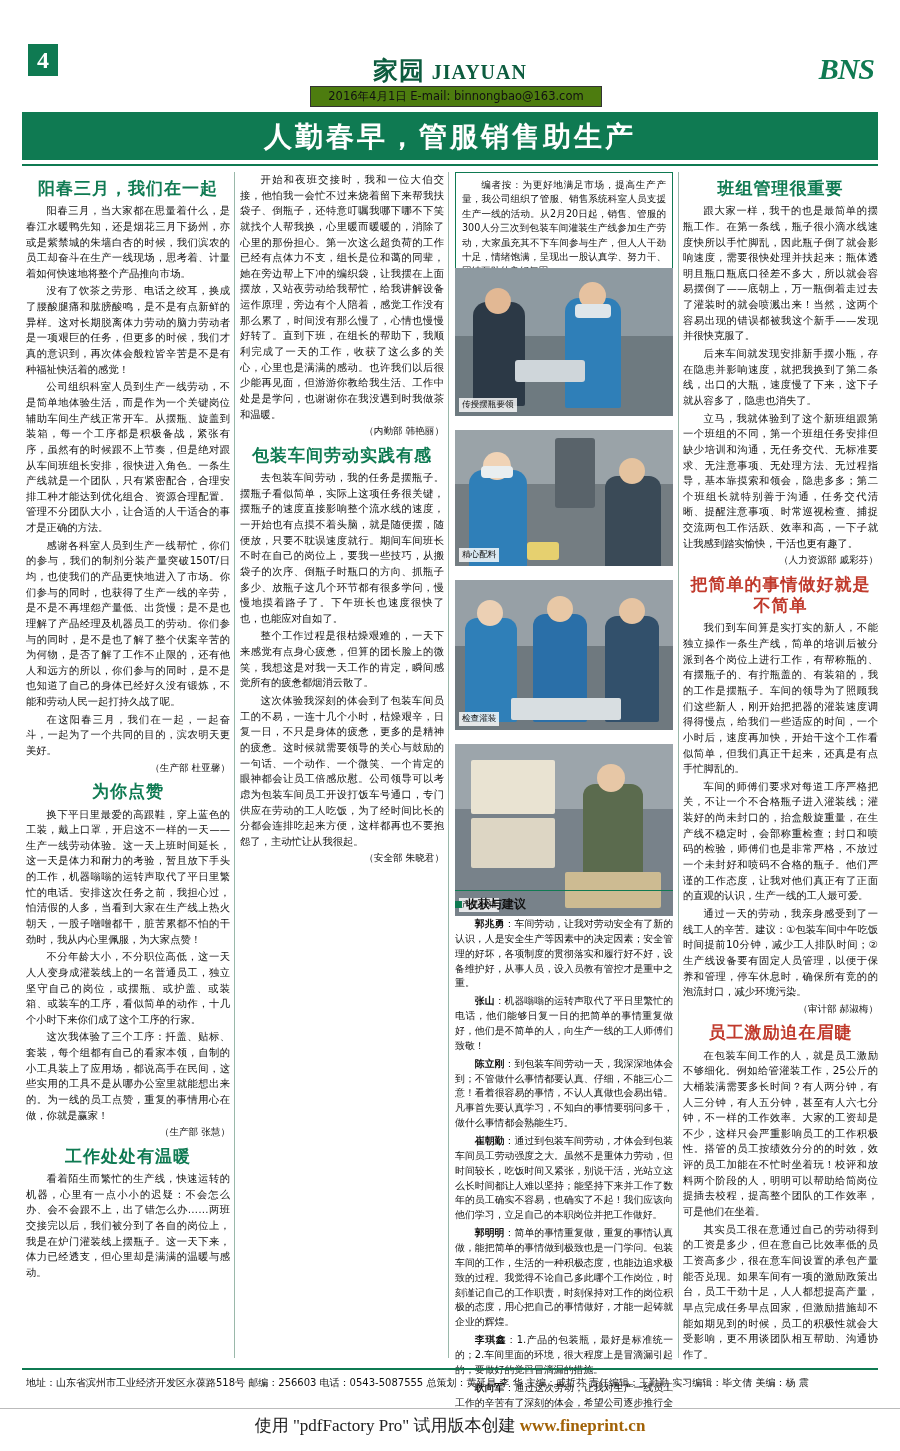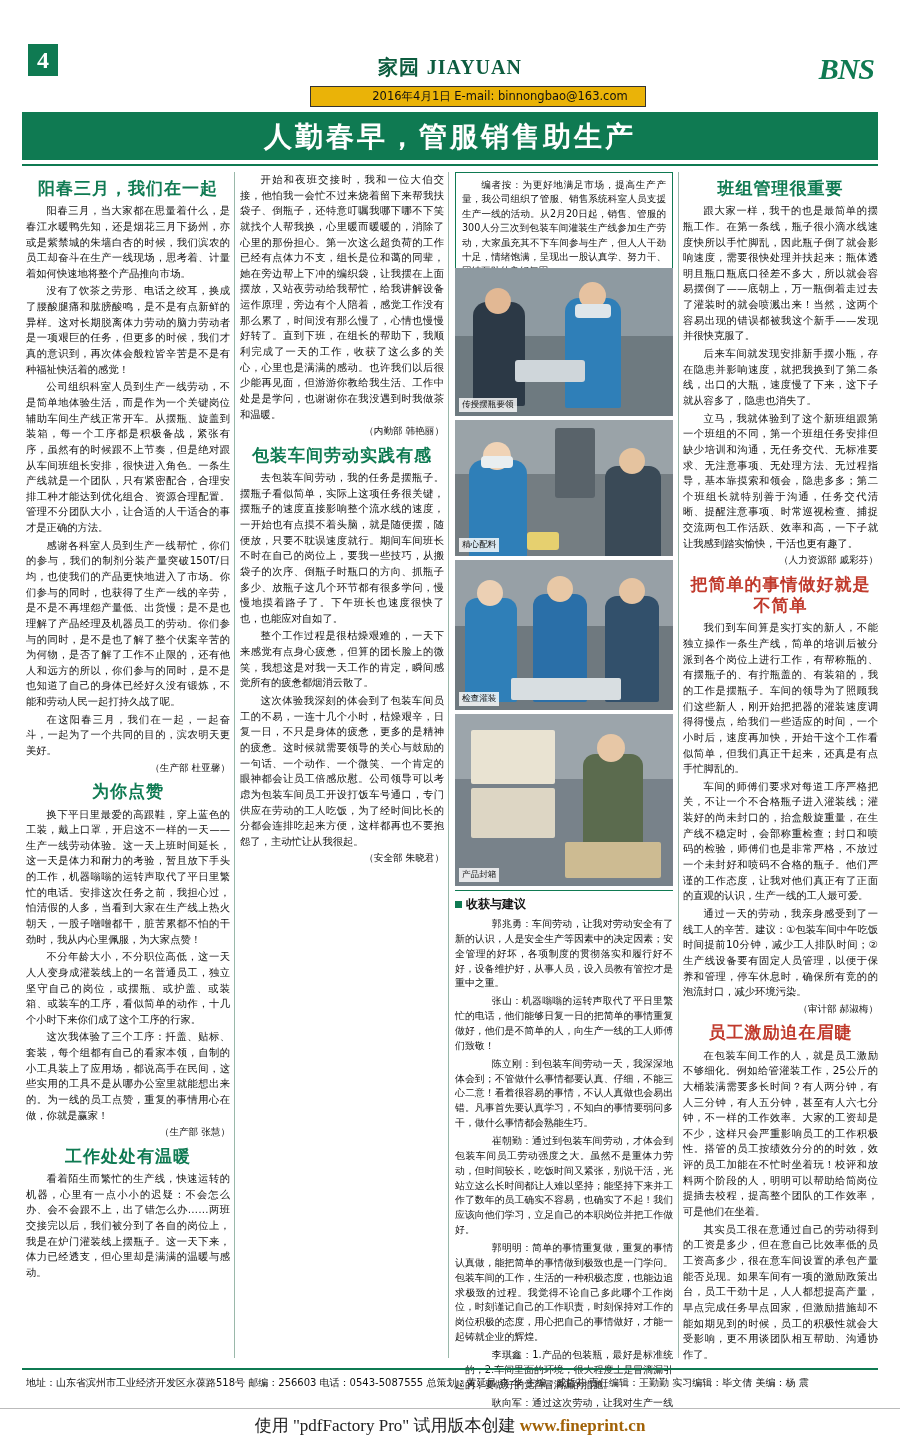--- a/index.html
+++ b/index.html
@@ -23,26 +23,26 @@
     position:absolute;left:28px;top:44px;width:30px;height:32px;
     background:#0f7a52;color:#fff;font-size:24px;font-weight:bold;
     display:flex;align-items:center;justify-content:center;
     font-family:"Liberation Serif",serif;
   }
   .mast-title{
     position:absolute;left:0;top:54px;width:900px;text-align:center;
     font-size:23px;font-weight:bold;color:#0d5c3f;
     font-family:"Liberation Serif",serif;letter-spacing:1px;
   }
-  .mast-title .cn{font-size:20px;}
+  .mast-title .cn{font-size:25px;}
   .mast-title .en{font-size:20px;letter-spacing:1px;}
   .mast-date{
     position:absolute;left:310px;top:86px;width:290px;height:19px;
     border:1px solid #333;text-align:center;font-size:11.5px;
-    line-height:19px;background:#eab308;padding-left:44px;
+    line-height:19px;background:#4d7c0f;
   }
   .logo{
     position:absolute;right:26px;top:52px;
     font-size:30px;font-weight:bold;color:#0f7a52;
     font-family:"Liberation Serif",serif;font-style:italic;letter-spacing:-1px;
   }
   
   .banner{
     position:absolute;left:22px;top:112px;width:856px;height:48px;
     background:#0f7a52;
@@ -71,39 +71,39 @@
   .sig{text-align:right;font-size:9.6px;margin-top:1px;text-indent:0;}
   
   .editnote{
     position:absolute;left:455px;top:172px;width:218px;
     border:1px solid #0f7a52;padding:5px 6px;font-size:9.6px;line-height:1.5;
     text-align:justify;background:#fff;box-sizing:border-box;
   }
   .editnote p{margin:0;text-indent:2em;}
   
   .photos{position:absolute;left:455px;top:268px;width:218px;}
-  .photo{position:relative;width:218px;margin-bottom:4px;overflow:hidden;}
+  .photo{position:relative;width:218px;margin-bottom:14px;overflow:hidden;}
   .cap{
     position:absolute;left:4px;bottom:4px;
     background:rgba(255,255,255,.82);color:#111;font-size:8.6px;
     padding:1px 3px;border:0;
   }
   
   .ph{width:100%;height:100%;position:relative;}
   .fig{position:absolute;border-radius:6px;}
   
   .sugg{
     position:absolute;left:455px;top:890px;width:218px;
     border-top:1px solid #0f7a52;padding-top:4px;font-size:9.9px;line-height:1.5;
     text-align:justify;box-sizing:border-box;
   }
   .sugg .sq{display:inline-block;width:7px;height:7px;background:#0f7a52;margin-right:4px;}
   .sugg h3{font-size:12px;font-weight:bold;margin:0 0 4px 0;color:#111;}
   .sugg p{margin:0 0 3px 0;text-indent:2em;}
-  .sugg .nm{font-weight:normal;margin-left:17px;}
+  .sugg .nm{font-weight:bold;}
   
   .footrule{position:absolute;left:22px;top:1368px;width:856px;height:2px;background:#0f7a52;}
   .footer{
     position:absolute;left:26px;top:1375px;width:856px;font-size:10px;line-height:1.5;
   }
   .pdfbar{
     position:absolute;left:0;top:1408px;width:900px;height:43px;
     border-top:1px solid #bbb;background:#fff;
   }
   .pdftxt{

